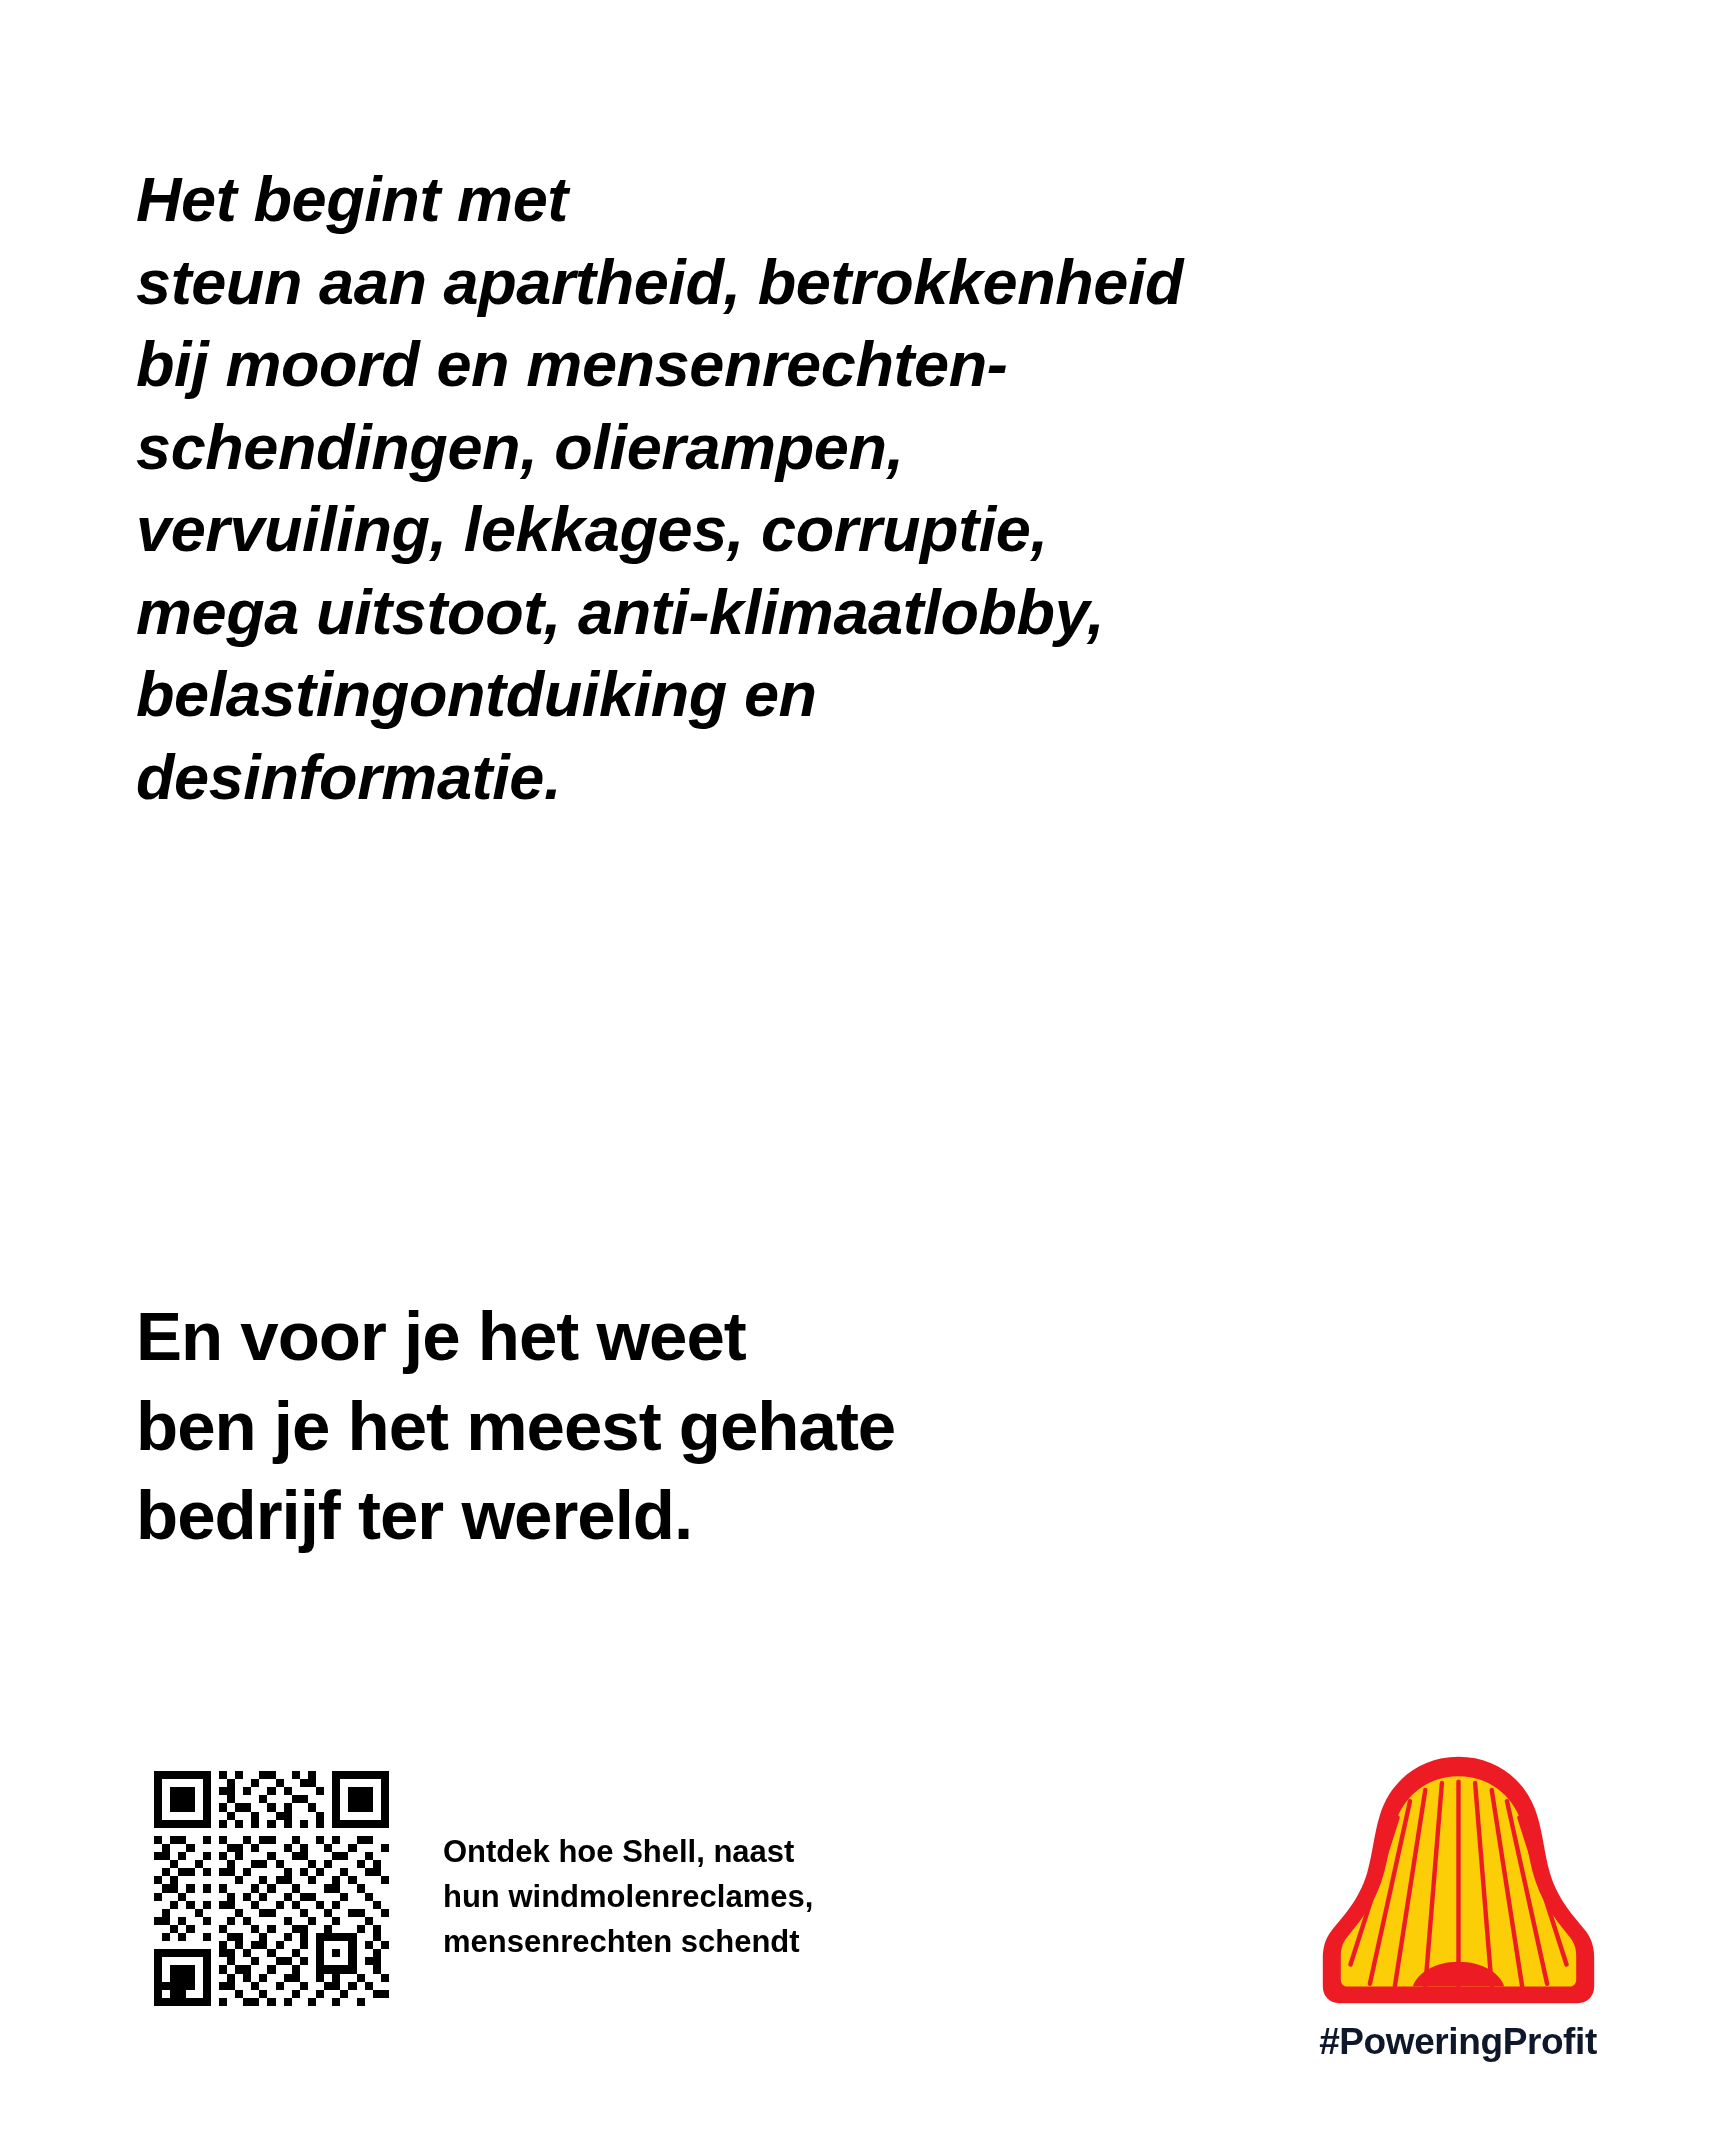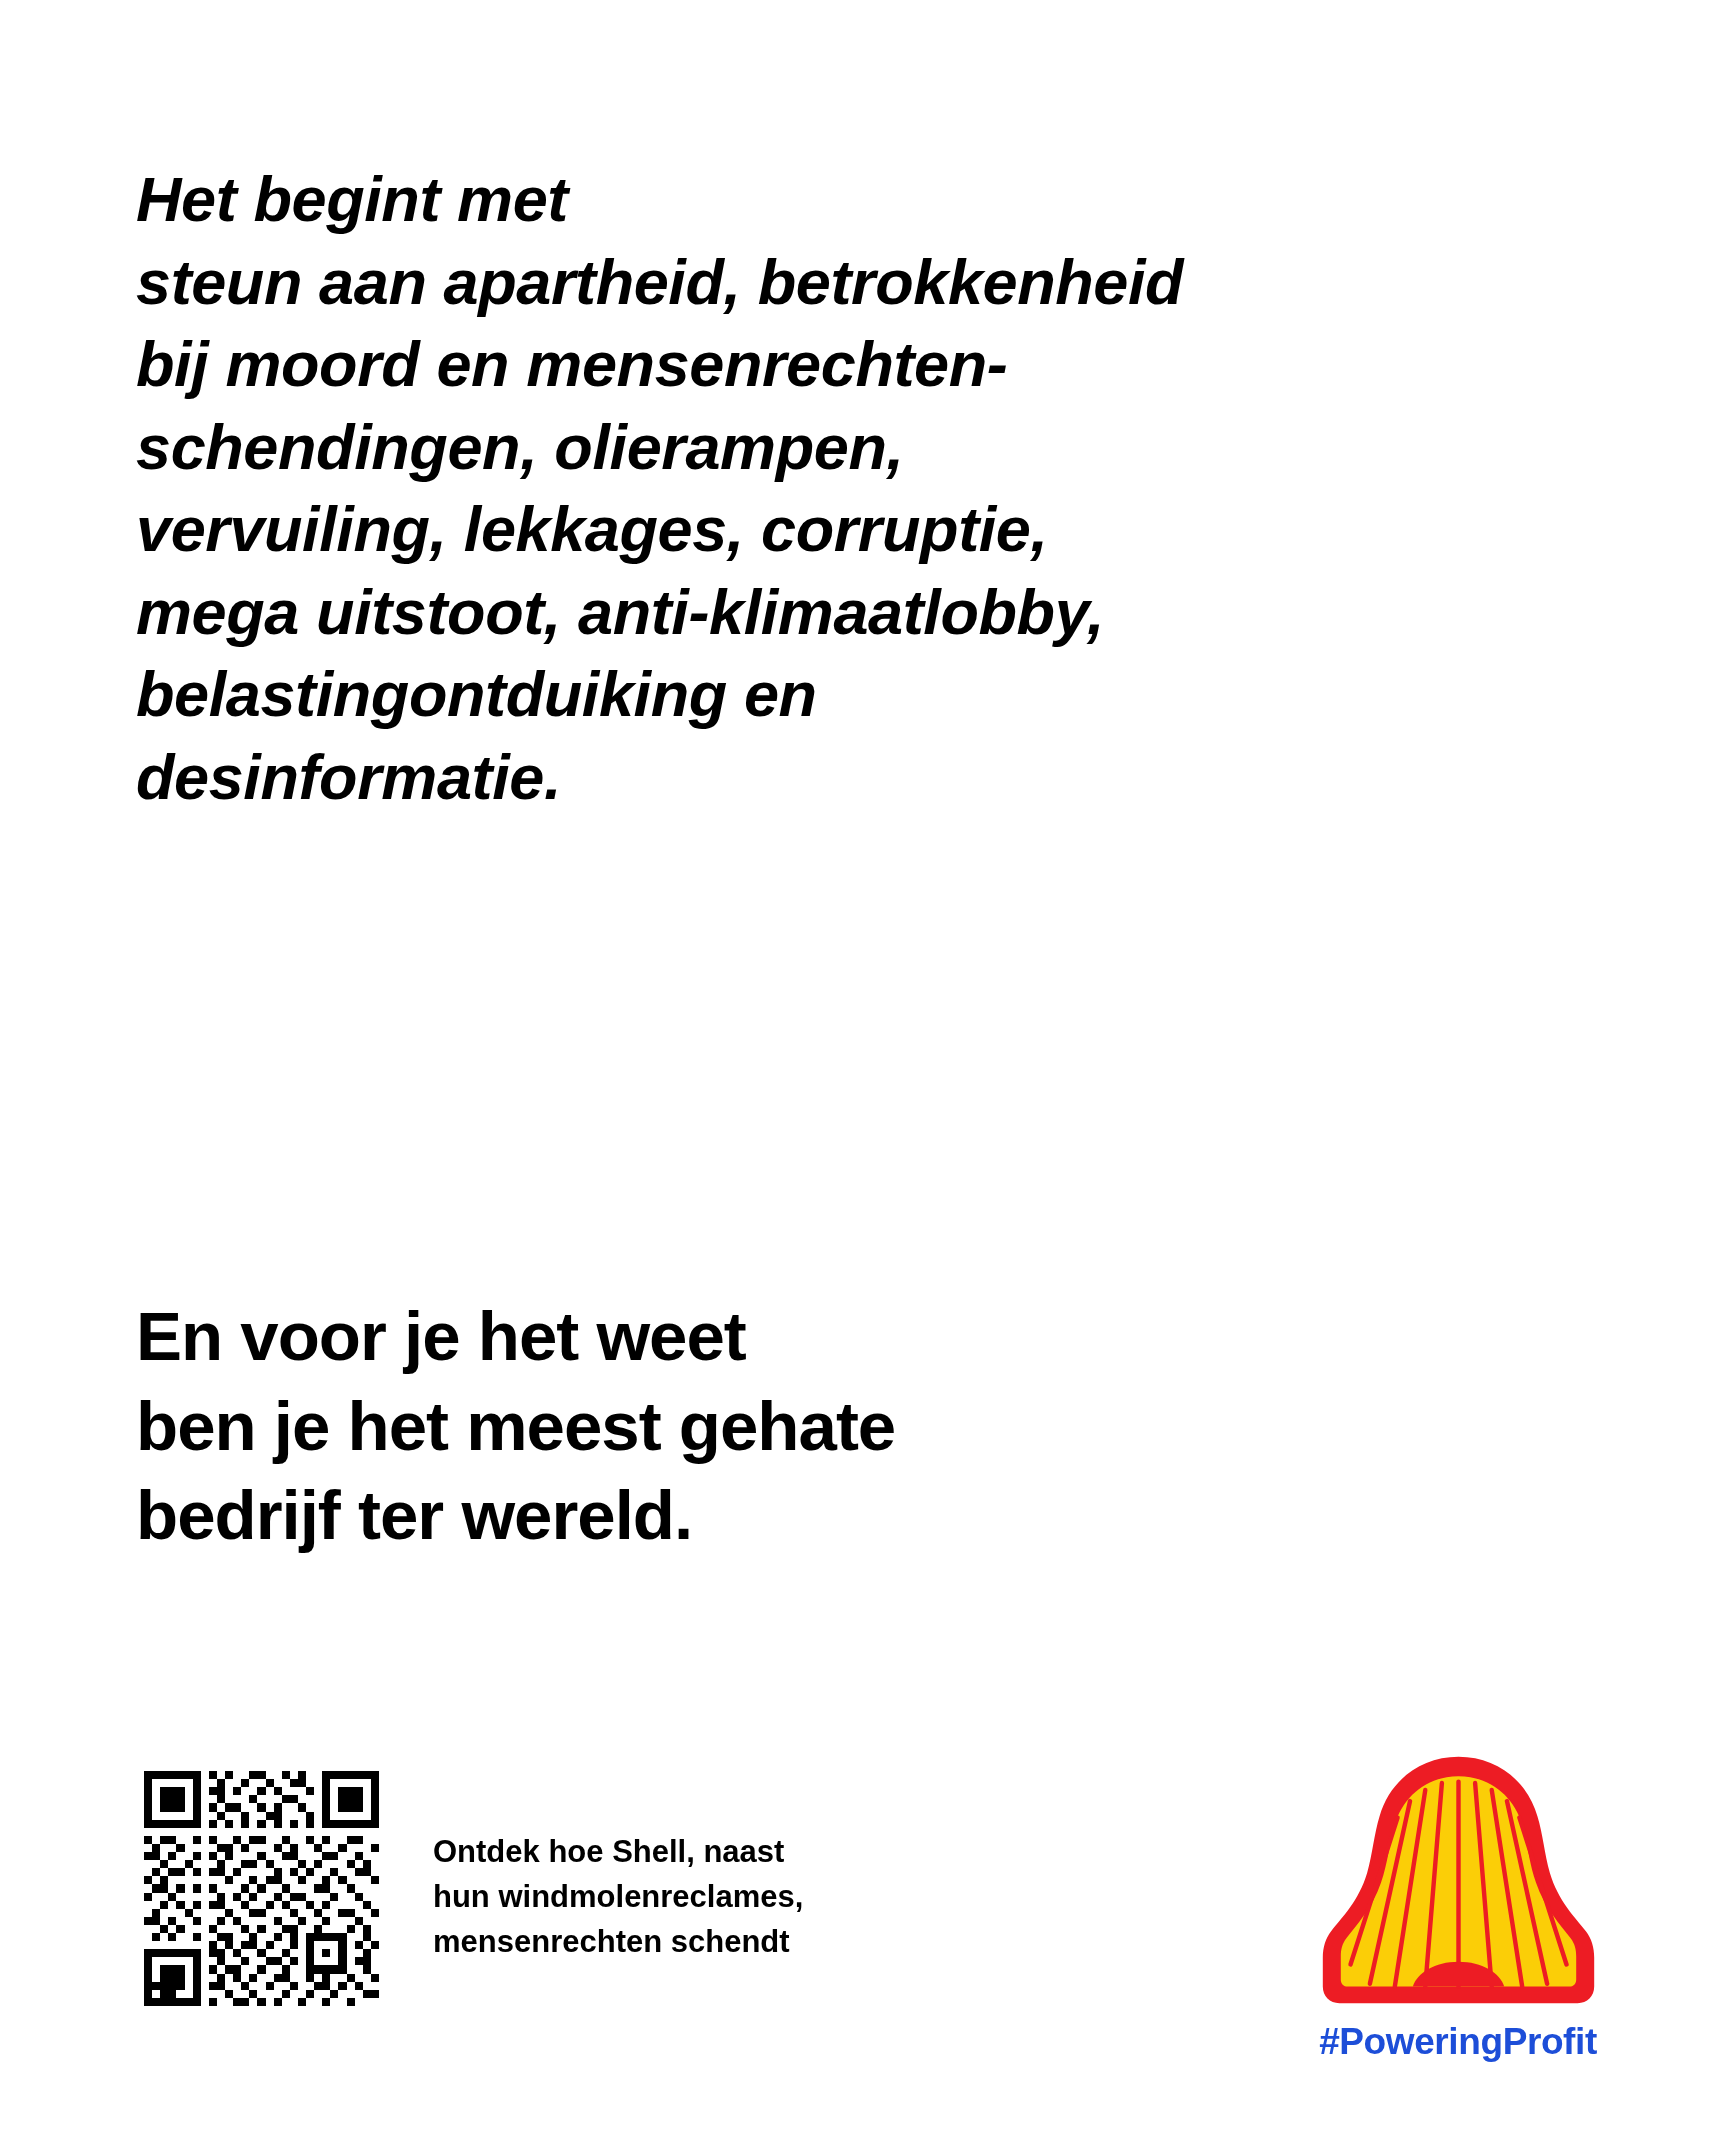--- a/index.html
+++ b/index.html
@@ -48,21 +48,21 @@
     line-height: 1.30;
     font-weight: 700;
     letter-spacing: -1px;
     color: #000000;
     white-space: pre-line;
   }
 
   
   .footer {
     position: absolute;
-    left: 144px;
+    left: 154px;
     top: 1754px;
     right: 84px;
     height: 336px;
   }
 
   .qr-wrap {
     position: absolute;
     left: 0;
     top: 17px;
     width: 235px;
@@ -94,21 +94,21 @@
     width: 277px;
     height: 252px;
     margin: 0 auto;
     display: block;
   }
   .hashtag {
     font-size: 37px;
     font-weight: 700;
     letter-spacing: -0.4px;
     margin-top: 15px;
-    color: #1d4ed8;
+    color: #0f172a;
     white-space: nowrap;
   }
 </style>
 </head>
 <body>
 
 <div class="poster">
 
   <div class="headline-top">Het begint met
 steun aan apartheid, betrokkenheid

